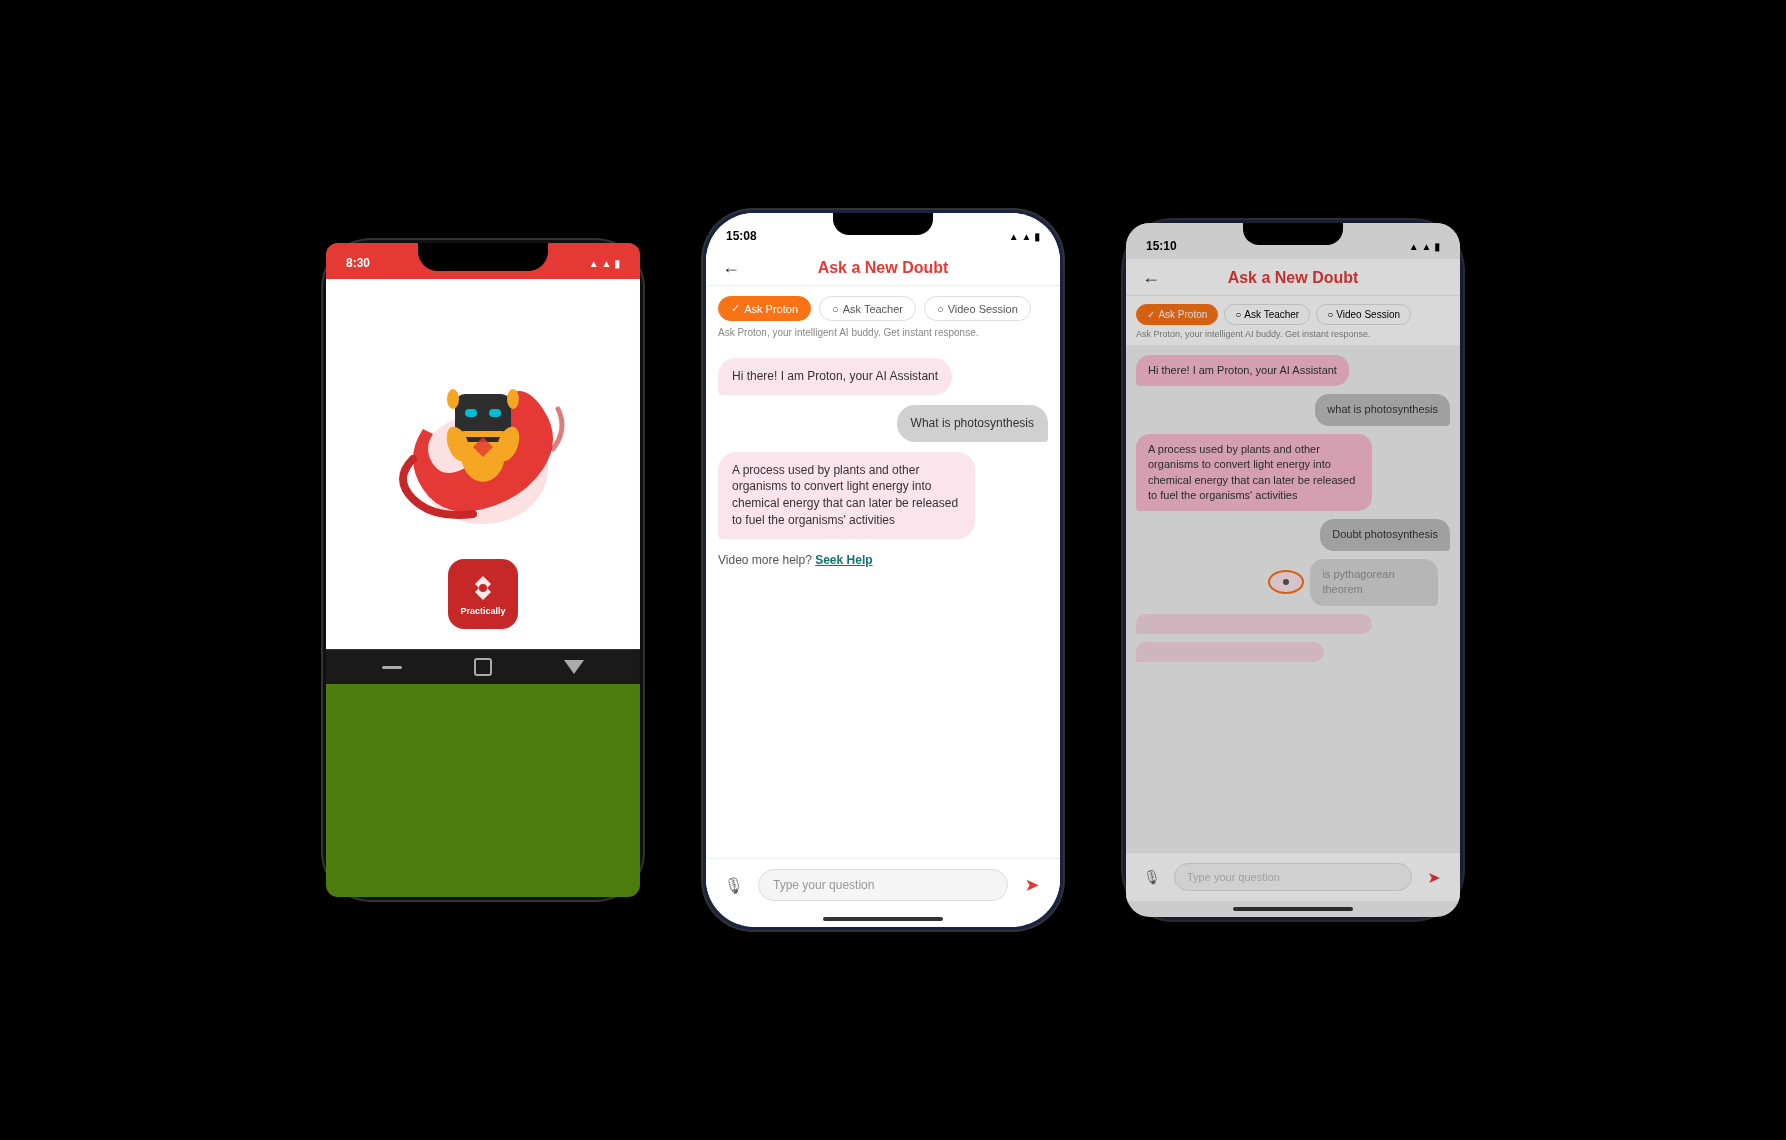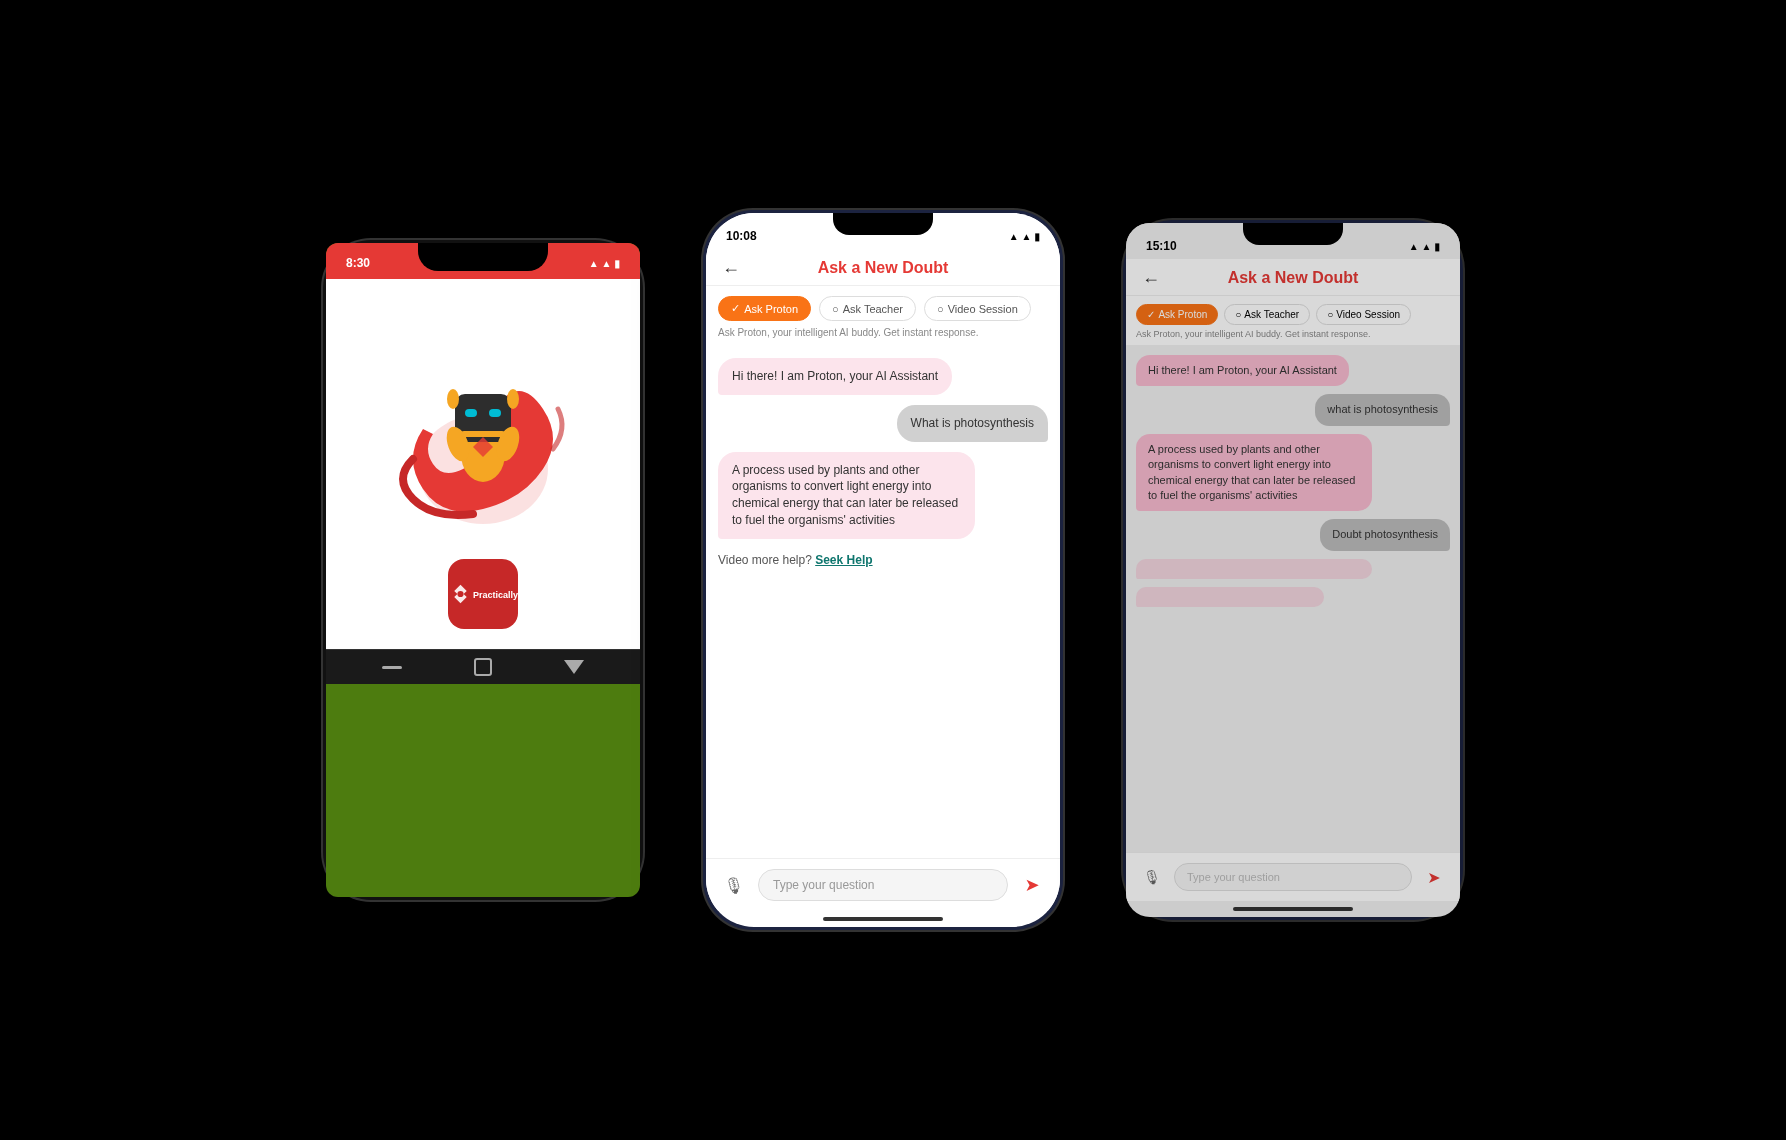--- a/index.html
+++ b/index.html
@@ -386,21 +386,21 @@
       margin: 6px auto;
     }
 
     
     .logo-badge {
       width: 70px;
       height: 70px;
       background: #c62828;
       border-radius: 16px;
       display: flex;
-      flex-direction: row;
+      flex-direction: column;
       align-items: center;
       justify-content: center;
       margin-top: 10px;
     }
 
     .logo-text {
       color: #fff;
       font-size: 9px;
       font-weight: 600;
       margin-top: 2px;
@@ -524,21 +524,21 @@
         <div style="width:0;height:0;border-left:10px solid transparent;border-right:10px solid transparent;border-top:14px solid #aaa;"></div>
       </div>
     </div>
   </div>
 
   <div class="phone phone-middle">
     <div class="phone-inner">
       <div class="notch-pill"></div>
 
       <div class="status-bar light" style="padding-top:14px;">
-        <span class="status-time">10:08</span>
+        <span class="status-time">15:08</span>
         <div class="status-icons">
           <span>▲</span>
           <span>▲</span>
           <span>▮</span>
         </div>
       </div>
 
       <div class="chat-header">
         <span class="back-arrow">←</span>
         <span class="chat-header-title">Ask a New Doubt</span>
@@ -612,20 +612,26 @@
         </button>
       </div>
       <div style="font-size:9px;color:#888;padding:0 10px 6px;background:#fff;">Ask Proton, your intelligent AI buddy. Get instant response.</div>
 
       <div class="chat-body-right">
         <div class="msg-left-r">Hi there! I am Proton, your AI Assistant</div>
         <div class="msg-right-r">what is photosynthesis</div>
         <div class="msg-left-r">A process used by plants and other organisms to convert light energy into chemical energy that can later be released to fuel the organisms' activities</div>
         <div class="msg-right-r">Doubt photosynthesis</div>
 
+        <div class="typing-indicator">
+          <div class="typing-bubble">
+            <div class="typing-dot"></div>
+          </div>
+          <div class="msg-right-r msg-faded">is pythagorean theorem</div>
+        </div>
 
         <div class="msg-left-r msg-faded" style="height:20px;width:80%;"></div>
         <div class="msg-left-r msg-faded" style="height:20px;width:60%;"></div>
       </div>
 
       <div class="input-bar-r">
         <div class="mic-btn" style="font-size:14px;">🎙</div>
         <div class="input-field-r">Type your question</div>
         <div class="send-btn" style="font-size:16px;">➤</div>
       </div>

